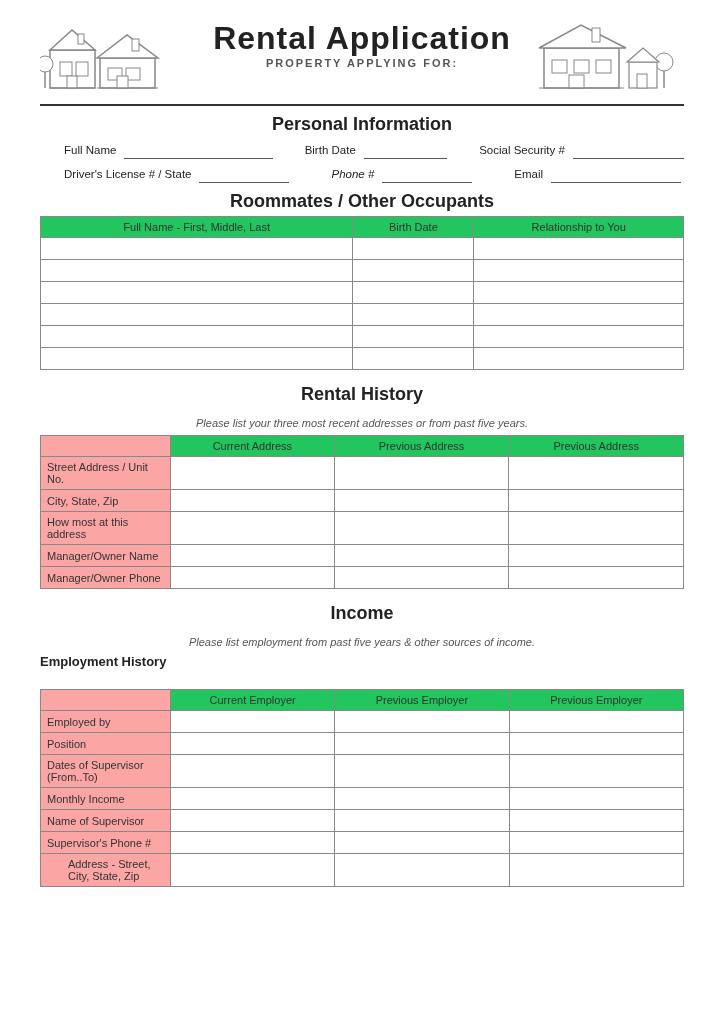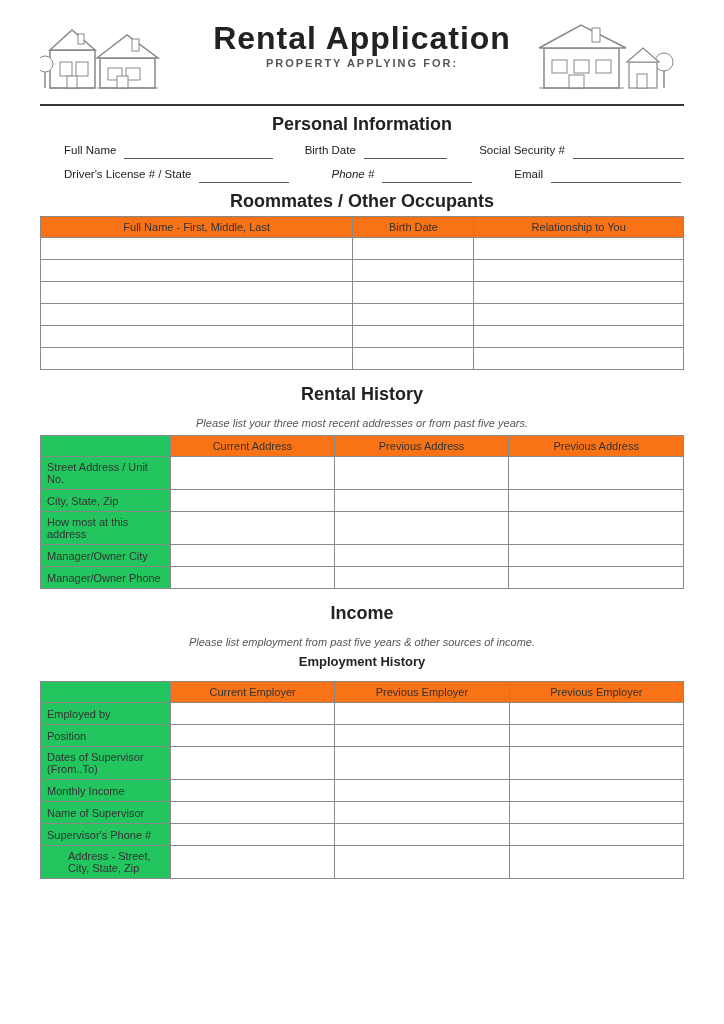--- a/index.html
+++ b/index.html
@@ -75,31 +75,31 @@
       border-collapse: collapse;
       margin-bottom: 10px;
     }
     table th, table td {
       border: 1px solid #888;
       padding: 4px 6px;
       font-size: 11px;
       color: #333;
     }
     table th {
-      background: #f97316;
+      background: #22c55e;
       font-weight: normal;
       text-align: center;
       font-size: 11px;
     }
     table td {
       height: 22px;
     }
     .row-label-col {
       width: 130px;
-      background: #22c55e;
+      background: #fca5a5;
     }
     .header-icons-inner {
       display: flex;
       align-items: center;
       justify-content: center;
       gap: 0;
       width: 100%;
       position: relative;
     }
     .left-houses {
@@ -122,22 +122,22 @@
     }
 
     .emp-row-tall td {
       height: 32px;
       padding-left: 27px;
     }
 
     .subsection-title {
       font-size: 13px;
       font-weight: bold;
-      text-align: center;
-      margin: 6px 0 12px 0;
+      text-align: left;
+      margin: 6px 0 20px 0;
     }
   </style>
 </head>
 <body>
 
 <div class="header">
   <div class="header-icons-inner" style="position:relative; height:80px;">
 
     <div class="left-houses">
       <svg width="160" height="80" viewBox="0 0 160 80" fill="none" xmlns="http://www.w3.org/2000/svg">
@@ -288,21 +288,21 @@
         <td></td>
         <td></td>
     </tr>
     <tr>
       <td class="row-label-col">How most at this address</td>
       <td></td>
         <td></td>
         <td></td>
     </tr>
     <tr>
-      <td class="row-label-col">Manager/Owner City</td>
+      <td class="row-label-col">Manager/Owner Name</td>
       <td></td>
         <td></td>
         <td></td>
     </tr>
     <tr>
       <td class="row-label-col">Manager/Owner Phone</td>
       <td></td>
         <td></td>
         <td></td>
     </tr>

